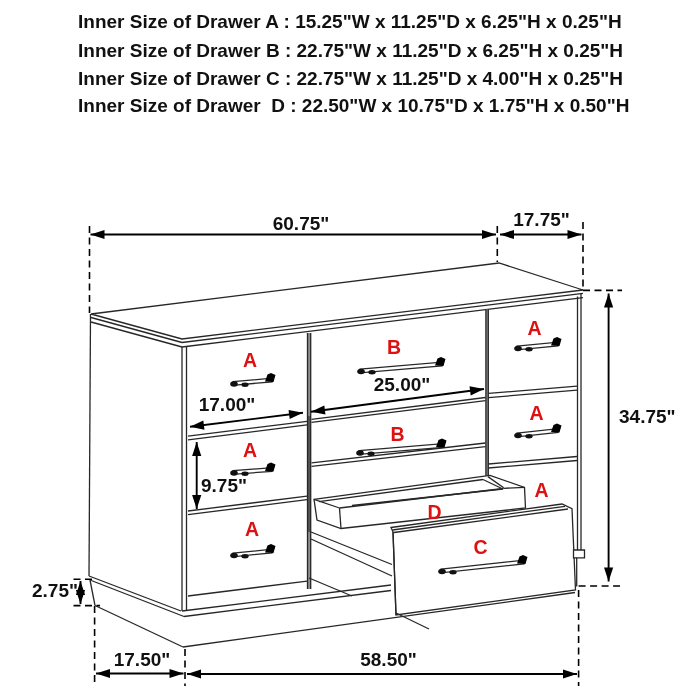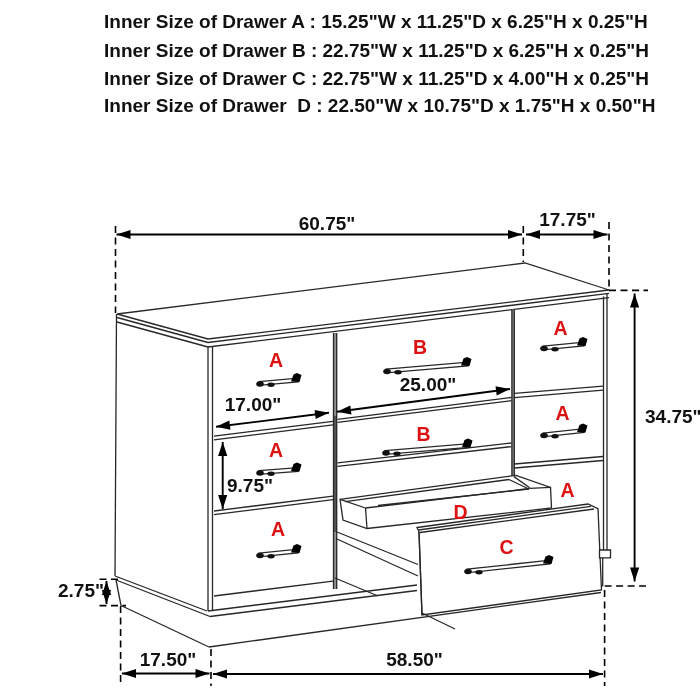--- a/index.html
+++ b/index.html
@@ -1,16 +1,16 @@
 <!DOCTYPE html>
 <html><head>
 <meta charset="utf-8">
 <style>
 html,body{margin:0;padding:0;background:#fff;}
-#wrap{width:612px;height:700px;position:relative;font-family:"Liberation Sans",sans-serif;padding-left:26px;}
+#wrap{width:612px;height:700px;position:relative;font-family:"Liberation Sans",sans-serif;}
 svg{display:block;}
 .t{font-family:"Liberation Sans",sans-serif;font-weight:bold;font-size:19px;fill:#111;}
 .red{font-family:"Liberation Sans",sans-serif;font-weight:bold;font-size:19.5px;fill:#dd1111;}
 .dim{font-family:"Liberation Sans",sans-serif;font-weight:bold;font-size:19px;fill:#111;}
 .ln{stroke:#272727;stroke-width:1.3;fill:none;}
 .lnw{stroke:#272727;stroke-width:1.3;fill:#fff;}
 .dl{stroke:#000;stroke-width:1.9;fill:none;}
 .dash{stroke:#000;stroke-width:1.6;fill:none;stroke-dasharray:7 4.5;}
 .ah{fill:#000;stroke:none;}
 </style>

